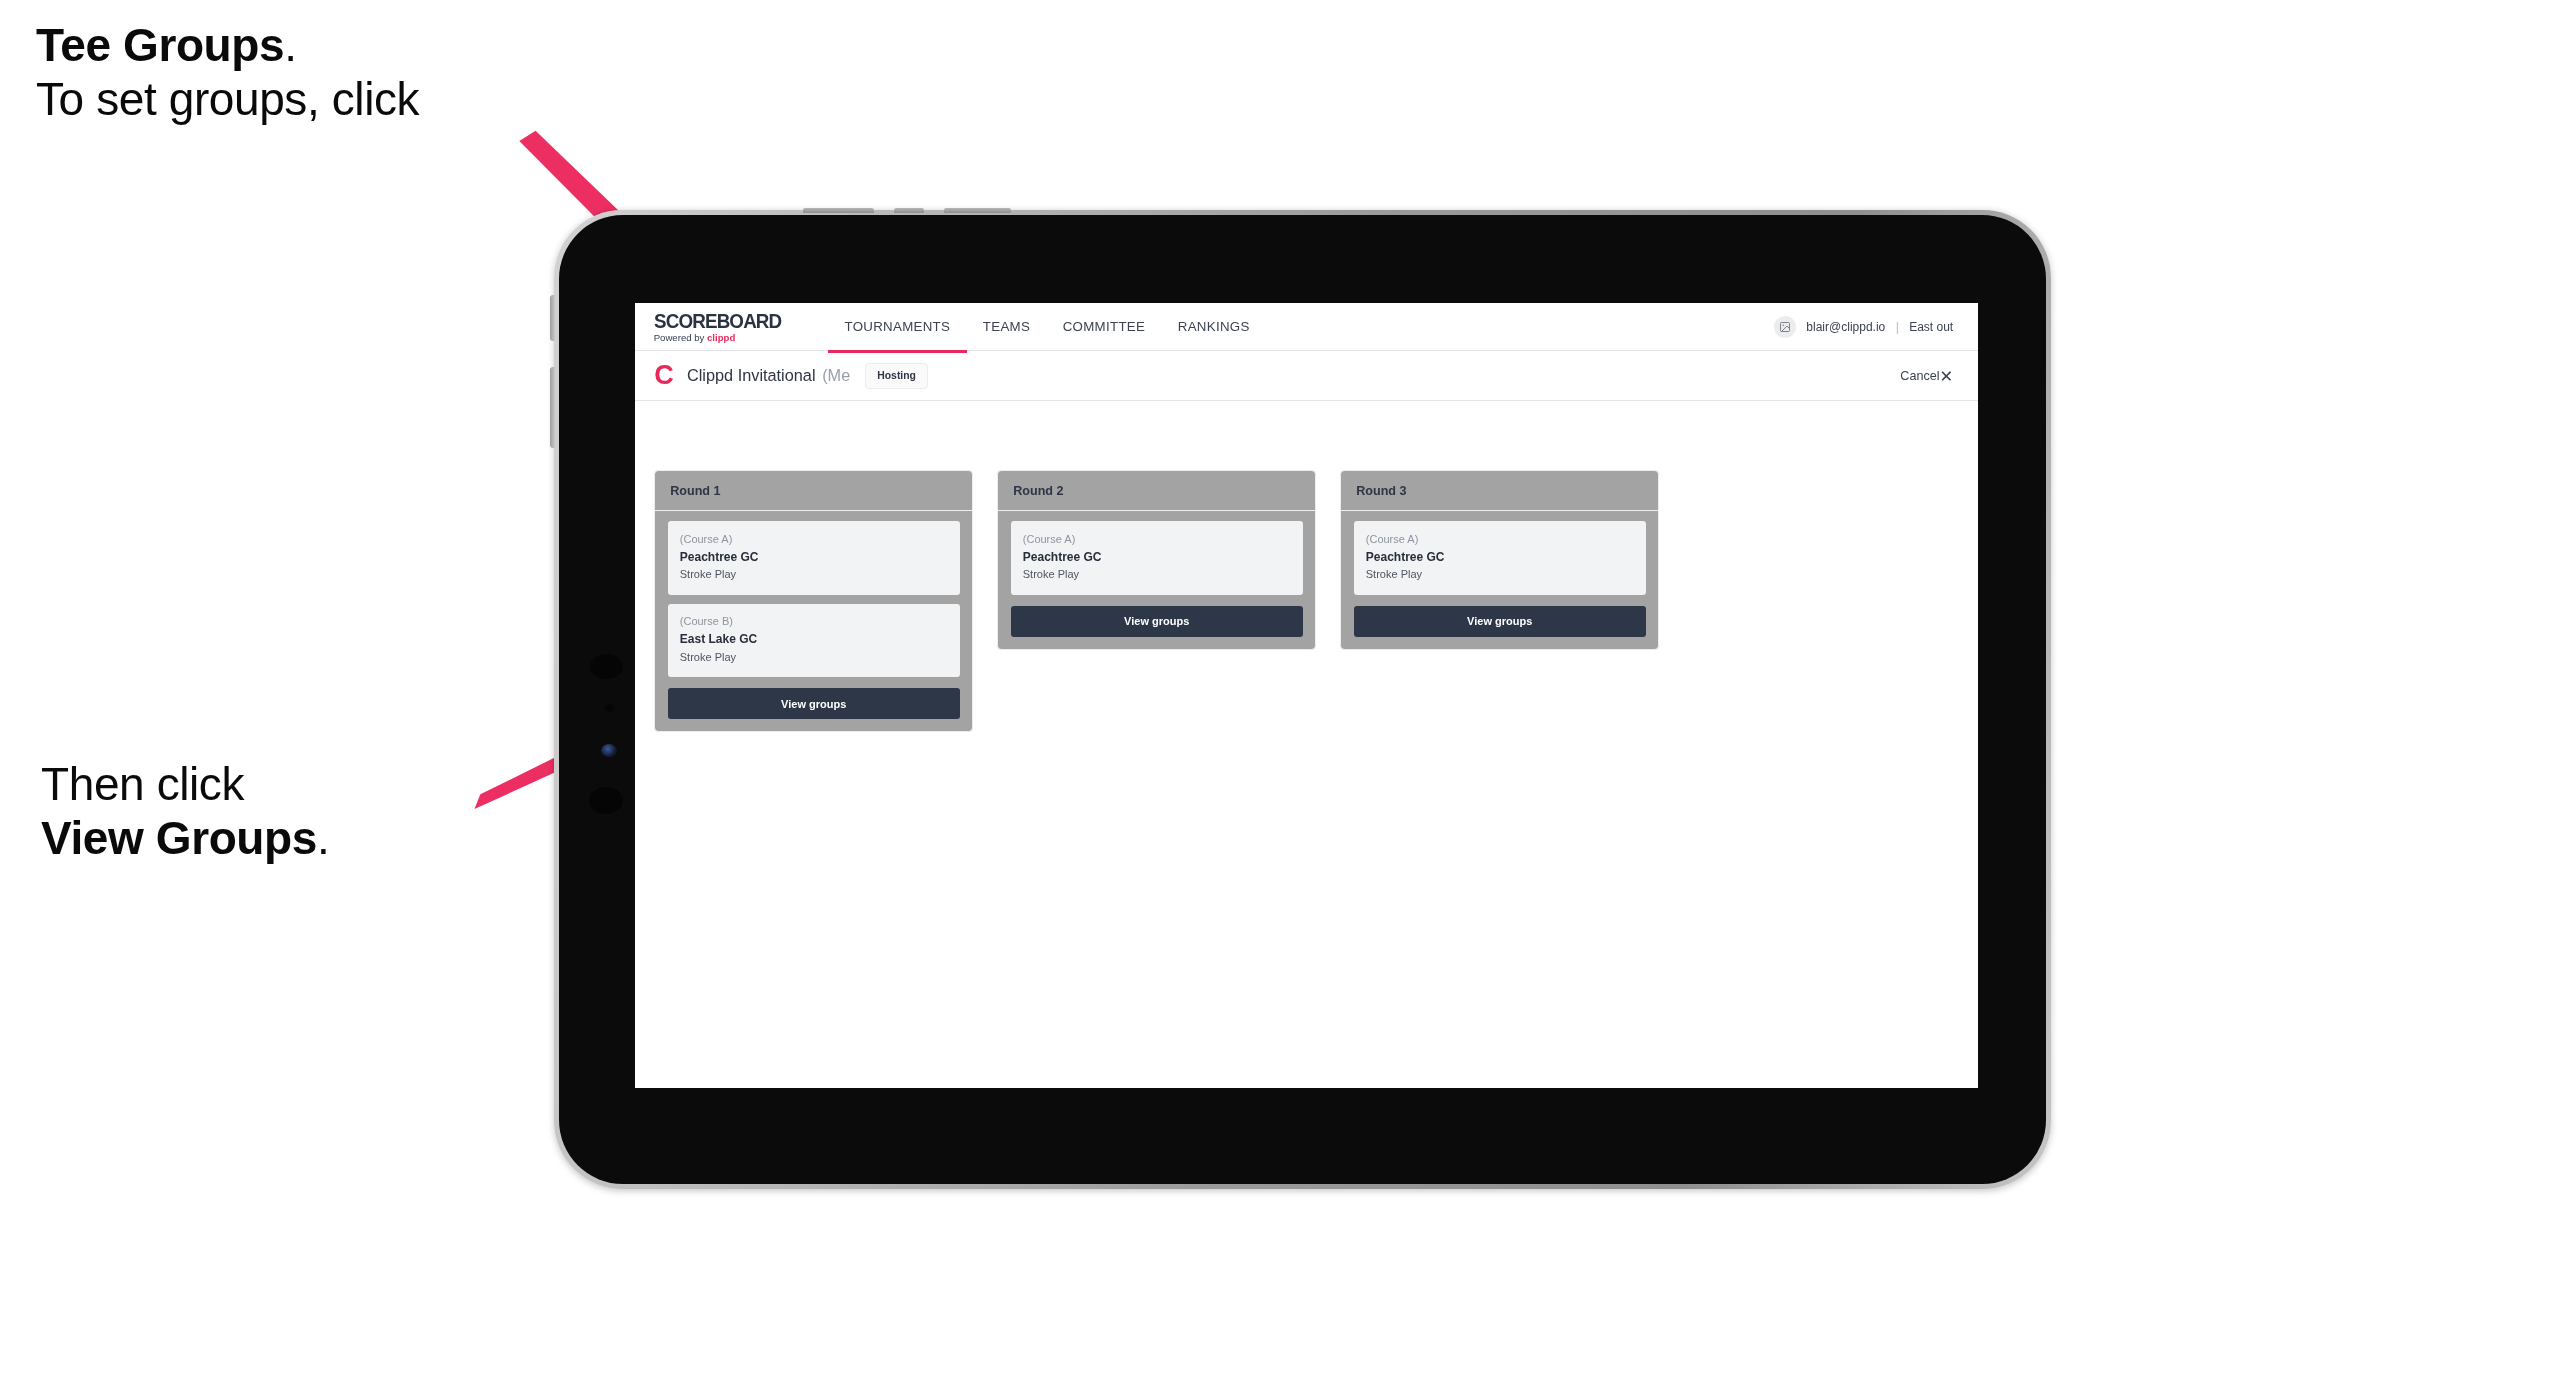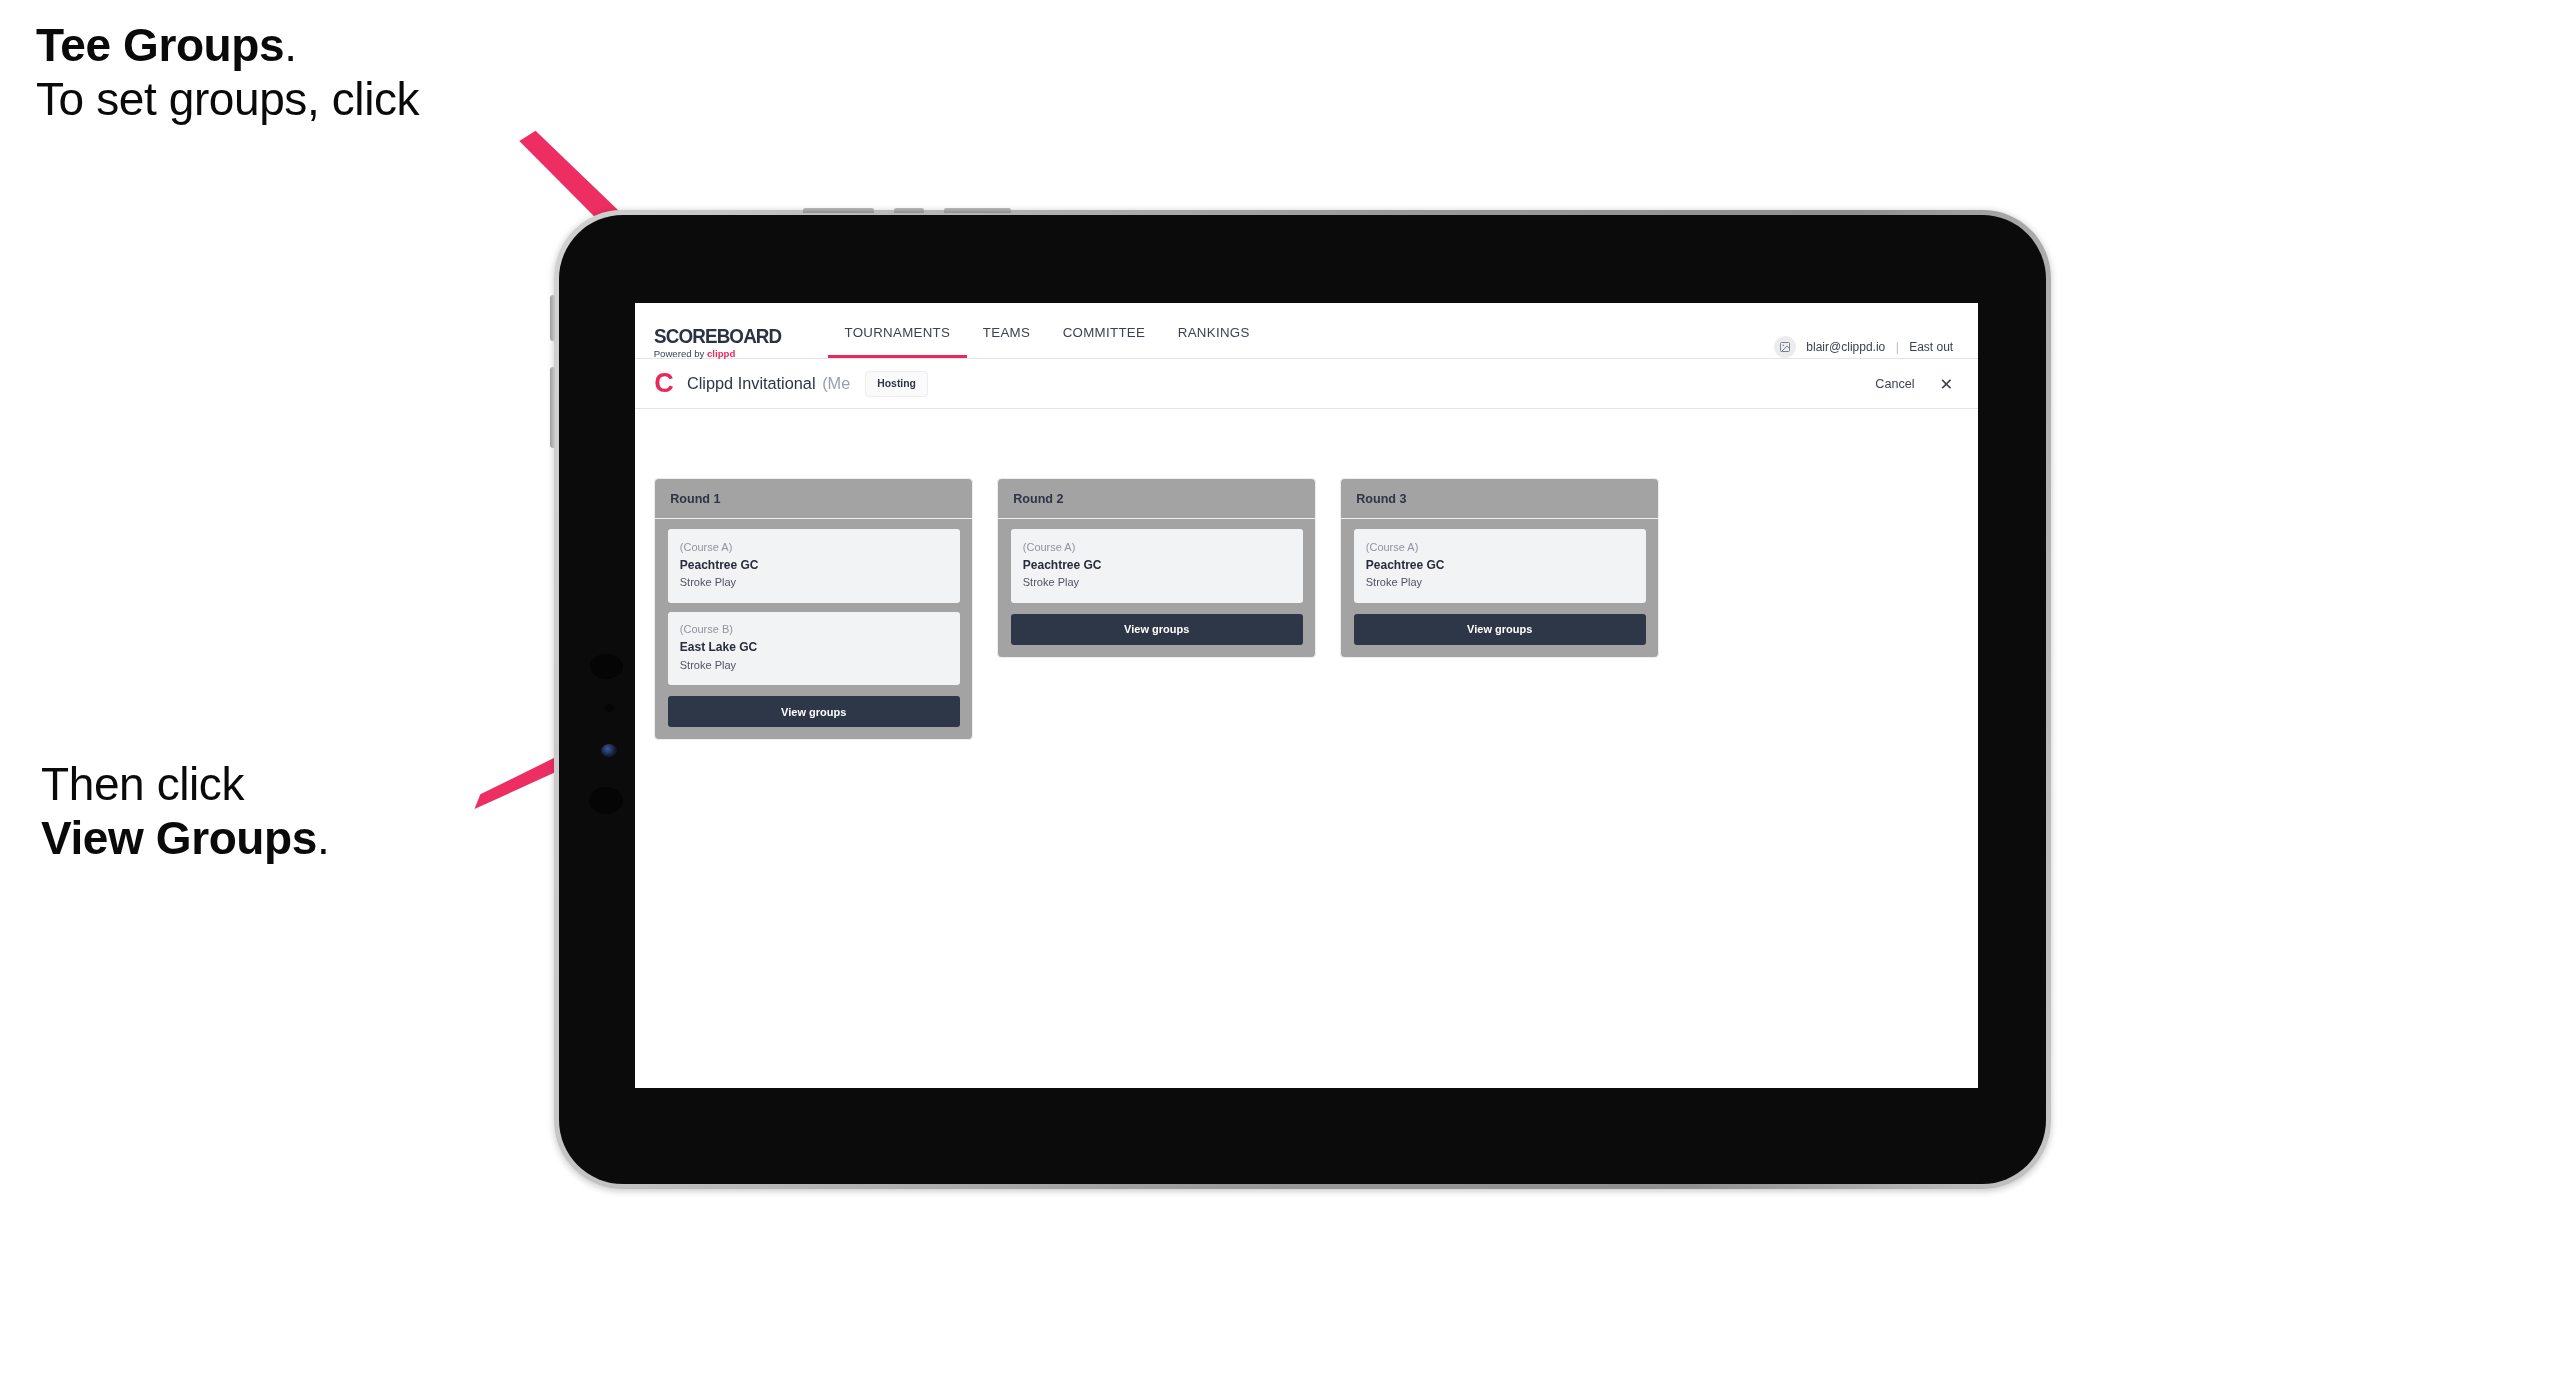--- a/index.html
+++ b/index.html
@@ -92,25 +92,25 @@
     top: 88px;
     width: 1343px;
     height: 785px;
     background: #ffffff;
     overflow: hidden;
     font-family: "Liberation Sans", sans-serif;
   }
 
   
   #top-nav {
-    height: 56px;
+    height: 48px;
     background: #ffffff;
     border-bottom: 1.5px solid #e4e4e6;
     display: flex;
-    align-items: flex-end;
+    align-items: center;
     padding: 0 0 0 18.5px;
     box-sizing: border-box;
     position: relative;
   }
   #brand-logo { display: flex; flex-direction: column; justify-content: center; margin-right: 39px; }
   #brand-wordmark {
     font-family: "Liberation Sans", sans-serif;
     font-weight: 700;
     font-size: 20px;
     letter-spacing: -0.9px;
@@ -186,21 +186,21 @@
     background: #fafafb;
     border: 0.7px solid #ededf0;
     border-radius: 3.7px;
     padding: 6.7px 11px;
   }
   #cancel-control {
     margin-left: auto;
     margin-right: 25px;
     display: flex;
     align-items: center;
-    gap: 25px;
+    gap: 0;
     font-size: 12.6px;
     color: #3c4252;
     cursor: pointer;
   }
   #cancel-x { font-size: 16.3px; line-height: 1; }
 
   
   #section-tabs {
     height: 38px;
     background: #2e3748;

